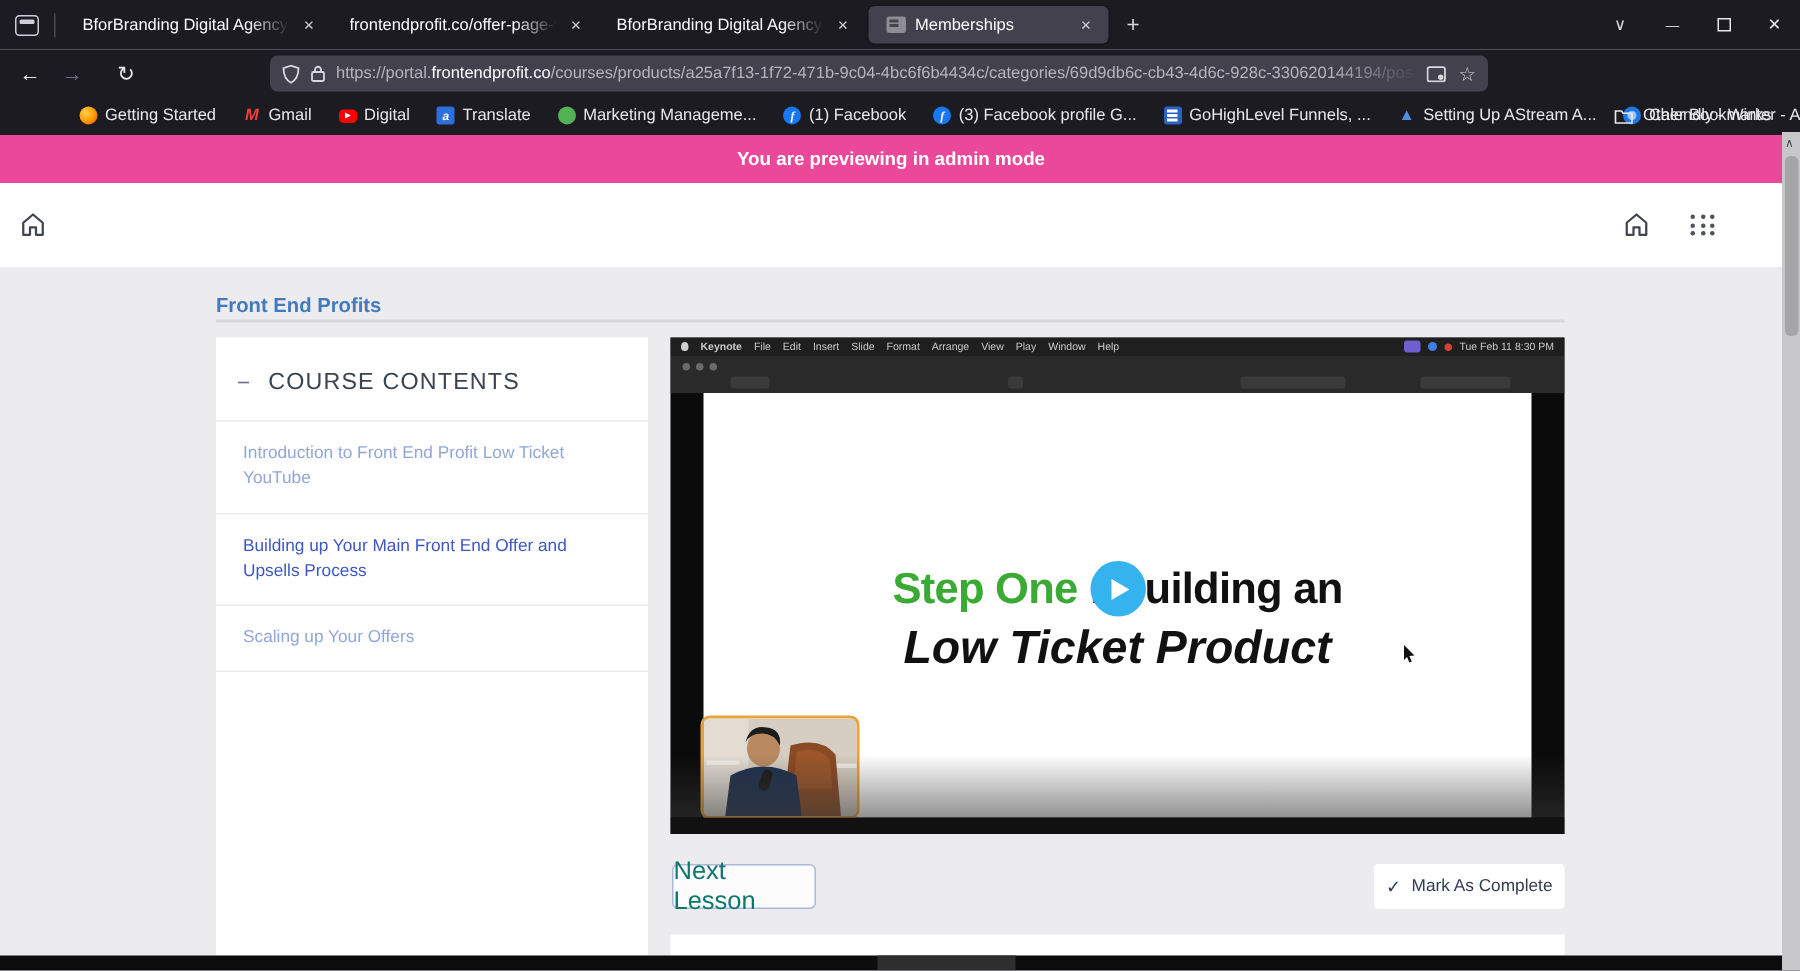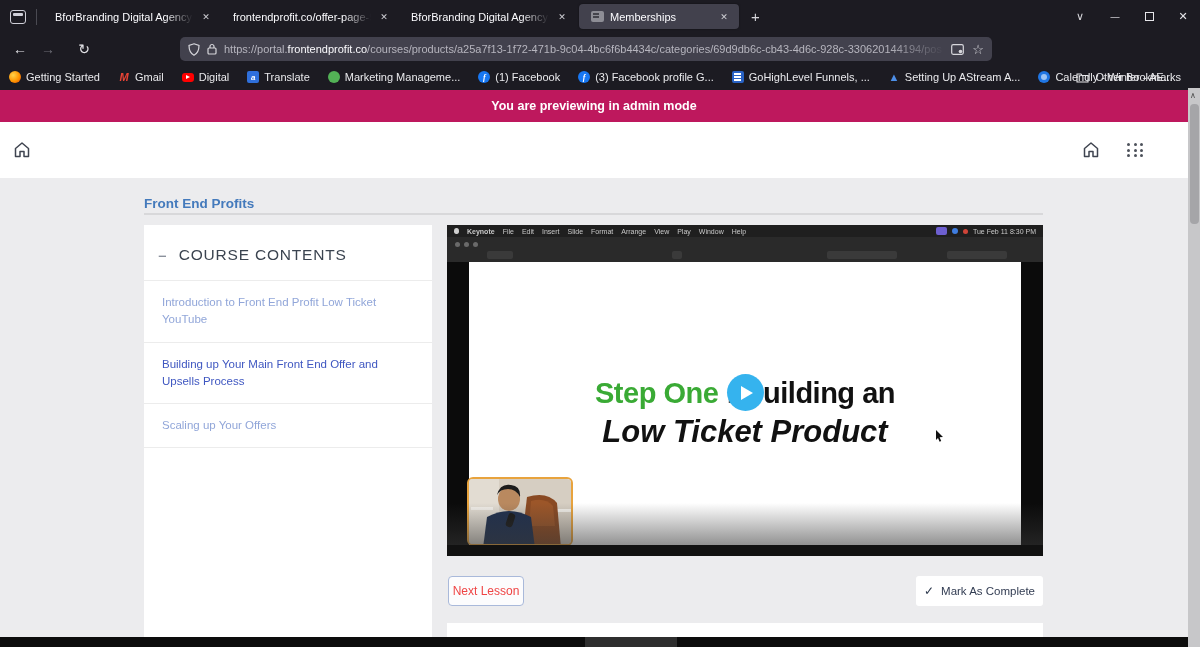--- a/index.html
+++ b/index.html
@@ -42,39 +42,39 @@
   .nav-right { position:absolute; right:6px; top:33px; height:31px; display:flex; align-items:center; gap:16px; padding-right:8px; }
   .pocket { width:14px; height:13px; border:1.5px solid #d7d7dc; border-radius:4px; position:relative; }
   .pocket::after { content:"∨"; position:absolute; left:2.2px; top:-1px; font-size:8px; color:#d7d7dc; }
   .acct { width:13px; height:13px; border:1.5px solid #d7d7dc; border-radius:50%; position:relative; }
   .acct::after { content:""; position:absolute; right:-2px; bottom:-2px; width:5px; height:5px; border-radius:50%; background:#d7d7dc; border:1px solid #1c1b22; }
   .imp { width:13px; height:13px; border:1.5px solid #d7d7dc; border-top:none; position:relative; }
   .imp::after { content:"↥"; position:absolute; left:2px; top:-7px; font-size:10px; color:#d7d7dc; }
   .hamb { width:14px; height:11px; position:relative; }
   .hamb::before { content:""; position:absolute; left:0; right:0; top:0; height:1.6px; background:#d7d7dc; box-shadow:0 4.5px 0 #d7d7dc, 0 9px 0 #d7d7dc; }
 
-  .bookbar { position:absolute; left:0; top:64px; width:1200px; height:26px; background:#1c1b22; display:flex; align-items:center; font-size:11px; color:#e9e9ec; }
+  .bookbar { position:absolute; left:0; top:64px; width:1200px; height:26px; background:#1c1b22; display:flex; align-items:center; font-size:11px; color:#e9e9ec;padding-left:44px; }
   .bm { display:flex; align-items:center; gap:5px; padding:0 9px; white-space:nowrap; }
   .bm .fi { width:12px; height:12px; border-radius:2px; display:flex; align-items:center; justify-content:center; font-size:8px; font-weight:bold; flex:0 0 auto; }
   .fi.fx { border-radius:50%; background:radial-gradient(circle at 35% 35%, #ffd24a, #ff9500 55%, #e4470b); }
   .fi.gm { background:transparent; color:#ea4335; font-size:11px; }
   .fi.yt { background:#f00; border-radius:3px; height:9px; position:relative; }
   .fi.yt::after { content:""; position:absolute; left:4px; top:2px; border-left:4px solid #fff; border-top:2.5px solid transparent; border-bottom:2.5px solid transparent; }
   .fi.tr { background:#2f6fdb; color:#fff; }
   .fi.mm { background:#53b156; border-radius:50%; }
   .fi.fb { background:#1877f2; border-radius:50%; color:#fff; font-family:"Liberation Serif",serif; }
   .fi.ghl { background:#2962c4; }
   .fi.ghl::after { content:""; display:block; width:7px; height:1.5px; background:#fff; box-shadow:0 3px 0 #fff, 0 -3px 0 #fff; }
   .fi.ast { background:transparent; color:#4d8fe8; font-size:11px; }
   .fi.cal { background:#2076e4; border-radius:50%; position:relative; }
   .fi.cal::after { content:""; position:absolute; inset:3px; background:#9cc4f5; border-radius:50%; }
   .otherbm { position:absolute; right:10px; top:0; height:26px; display:flex; align-items:center; gap:6px; }
 
   
-  .banner { position:absolute; left:0; top:90px; width:1188px; height:32px; background:#be185d; color:#fff; font-weight:bold; font-size:12.5px; display:flex; align-items:center; justify-content:center; }
+  .banner { position:absolute; left:0; top:90px; width:1188px; height:32px; background:#ec4899; color:#fff; font-weight:bold; font-size:12.5px; display:flex; align-items:center; justify-content:center; }
   .siteheader { position:absolute; left:0; top:122px; width:1188px; height:56px; background:#fff; }
   .h-ico { position:absolute; top:19px; }
   .searchpill { position:absolute; left:450px; top:135px; width:288px; height:29px; background:#fff; border:1px solid #e0e0e0; border-radius:15px; display:flex; align-items:center; padding:0 12px; gap:7px; }
   .searchpill input { border:none; outline:none; flex:1; font-size:11.5px; color:#444; background:transparent; font-family:"Liberation Sans",sans-serif; }
   .searchpill input::placeholder { color:#8d8d8d; }
   .griddots { display:grid; grid-template-columns:repeat(3,4px); grid-gap:2.5px; }
   .griddots i { width:3px; height:3px; border-radius:50%; background:#4d525b; }
 
   .pagetitle { position:absolute; left:144px; top:196px; font-size:13.5px; font-weight:bold; color:#447abc; }
   .titlerule { position:absolute; left:144px; top:213px; width:899px; height:2px; background:#d8d8da; }
@@ -112,21 +112,21 @@
   .vgrad { position:absolute; left:0; bottom:11px; width:100%; height:42px; background:linear-gradient(to bottom, rgba(40,40,40,0), rgba(55,55,55,.55)); }
   .controls { position:absolute; left:0; bottom:11px; width:100%; height:26px; display:flex; align-items:center; padding:0 10px; }
   .c-play { border-left:11px solid #fff; border-top:7px solid transparent; border-bottom:7px solid transparent; margin-right:14px; }
   .c-dot { width:10px; height:10px; border-radius:50%; background:#fff; margin-right:2px; z-index:2; }
   .c-track { flex:0 0 auto; width:368px; height:5px; background:#bdbdbd; border-radius:3px; margin-left:-4px; }
   .c-time { color:#fff; font-size:10.5px; margin:0 10px 0 12px; white-space:nowrap; text-shadow:0 0 2px rgba(0,0,0,.6); }
   .c-ico { margin-left:8px; display:flex; align-items:center; justify-content:center; }
   .c-gear { width:20px; height:20px; background:#3f3f3f; border-radius:3px; }
   .pbar-bottom { position:absolute; left:0; bottom:0; width:100%; height:11px; background:#111; }
 
-  .nextbtn { position:absolute; left:448px; top:576px; width:76px; height:30px; background:#fcfcfd; border:1px solid #a9b9da; border-radius:4px; color:#ef4444; font-size:12px; display:flex; align-items:center; justify-content:center; }
+  .nextbtn { position:absolute; left:448px; top:576px; width:96px; height:30px; background:#fcfcfd; border:1px solid #a9b9da; border-radius:4px; color:#0f766e; font-size:17px; display:flex; align-items:center; justify-content:center; }
   .markbtn { position:absolute; left:916px; top:576px; width:127px; height:30px; background:#fff; border-radius:3px; color:#323c52; font-size:11.5px; display:flex; align-items:center; justify-content:center; gap:7px; }
   .markbtn .chk { color:#2e3a4e; font-size:12px; }
   .markbtn .chk::before { content:"✓"; }
   .nextcard { position:absolute; left:447px; top:623px; width:596px; height:14px; background:#fff; }
   .botbar { position:absolute; left:0; top:637px; width:1188px; height:10px; background:#0c0c0c; }
   .botbar i { position:absolute; left:585px; top:0; width:92px; height:10px; background:#2e2e2e; }
 
   .scrollbar { position:absolute; right:0; top:88px; width:12px; height:559px; background:#c7c7c9; }
   .sb-up { position:absolute; top:3px; left:2px; color:#4a4a4a; font-size:8px; }
   .sb-up::before { content:"∧"; }

